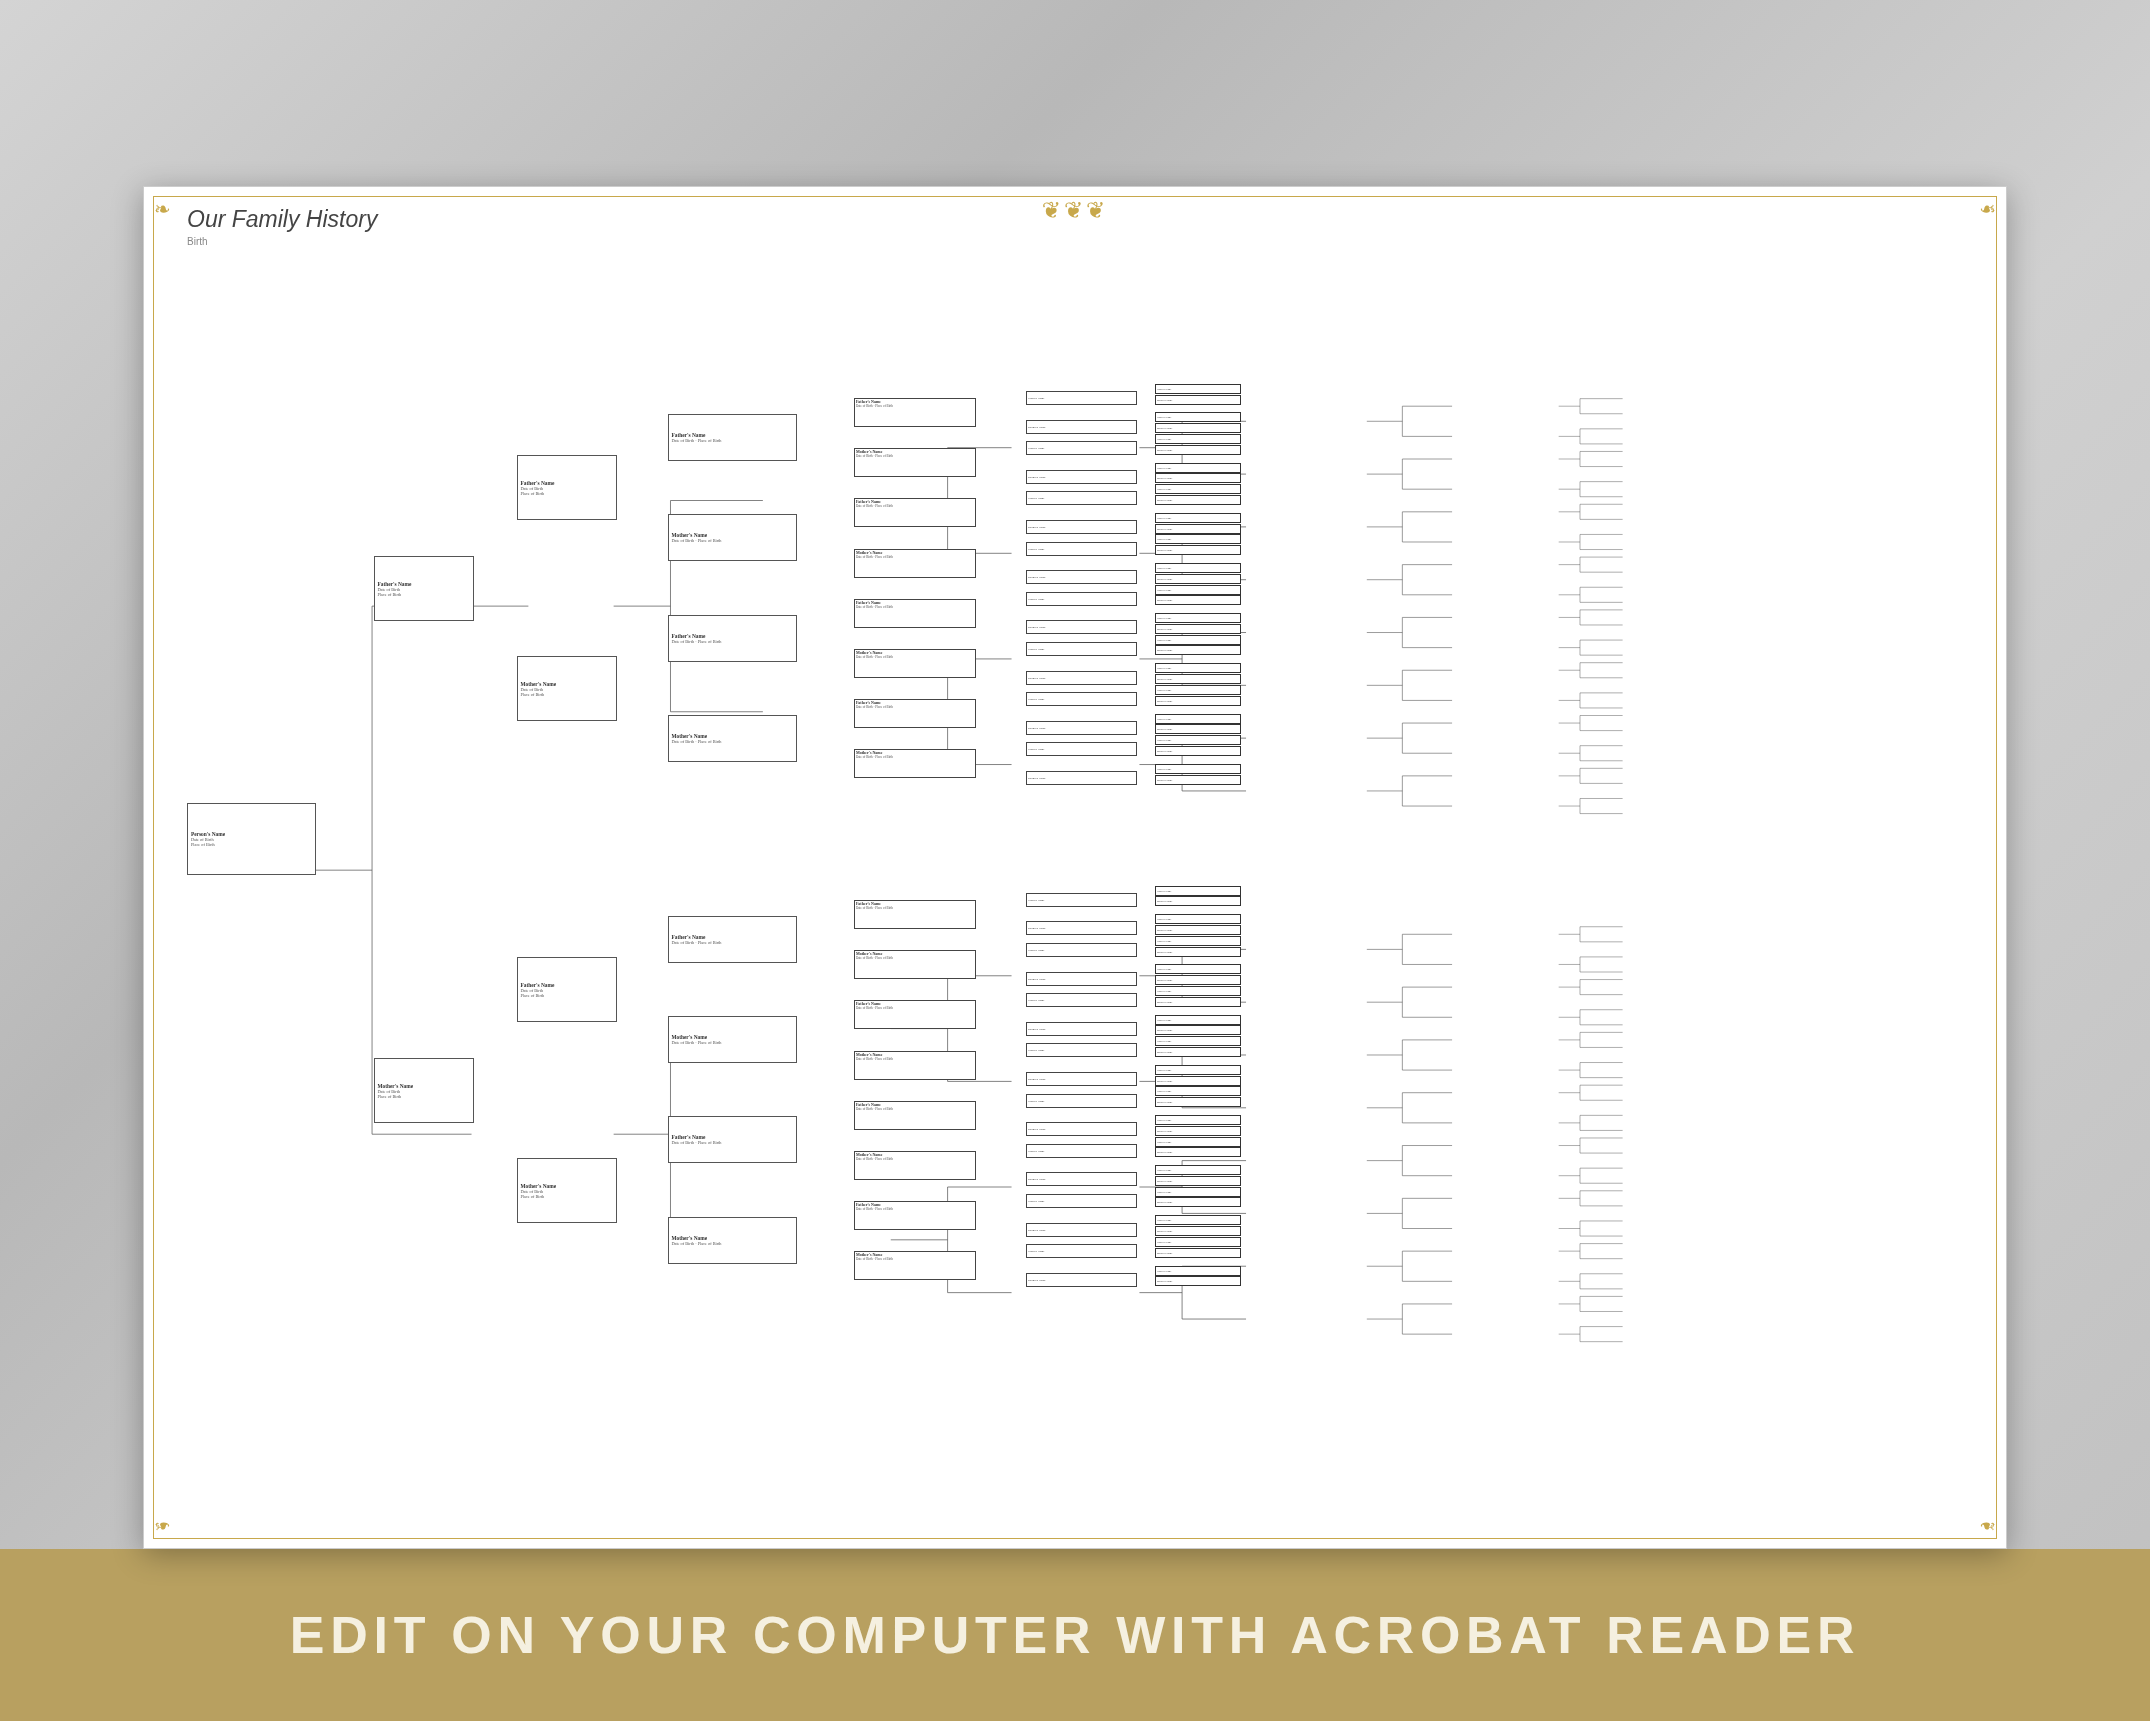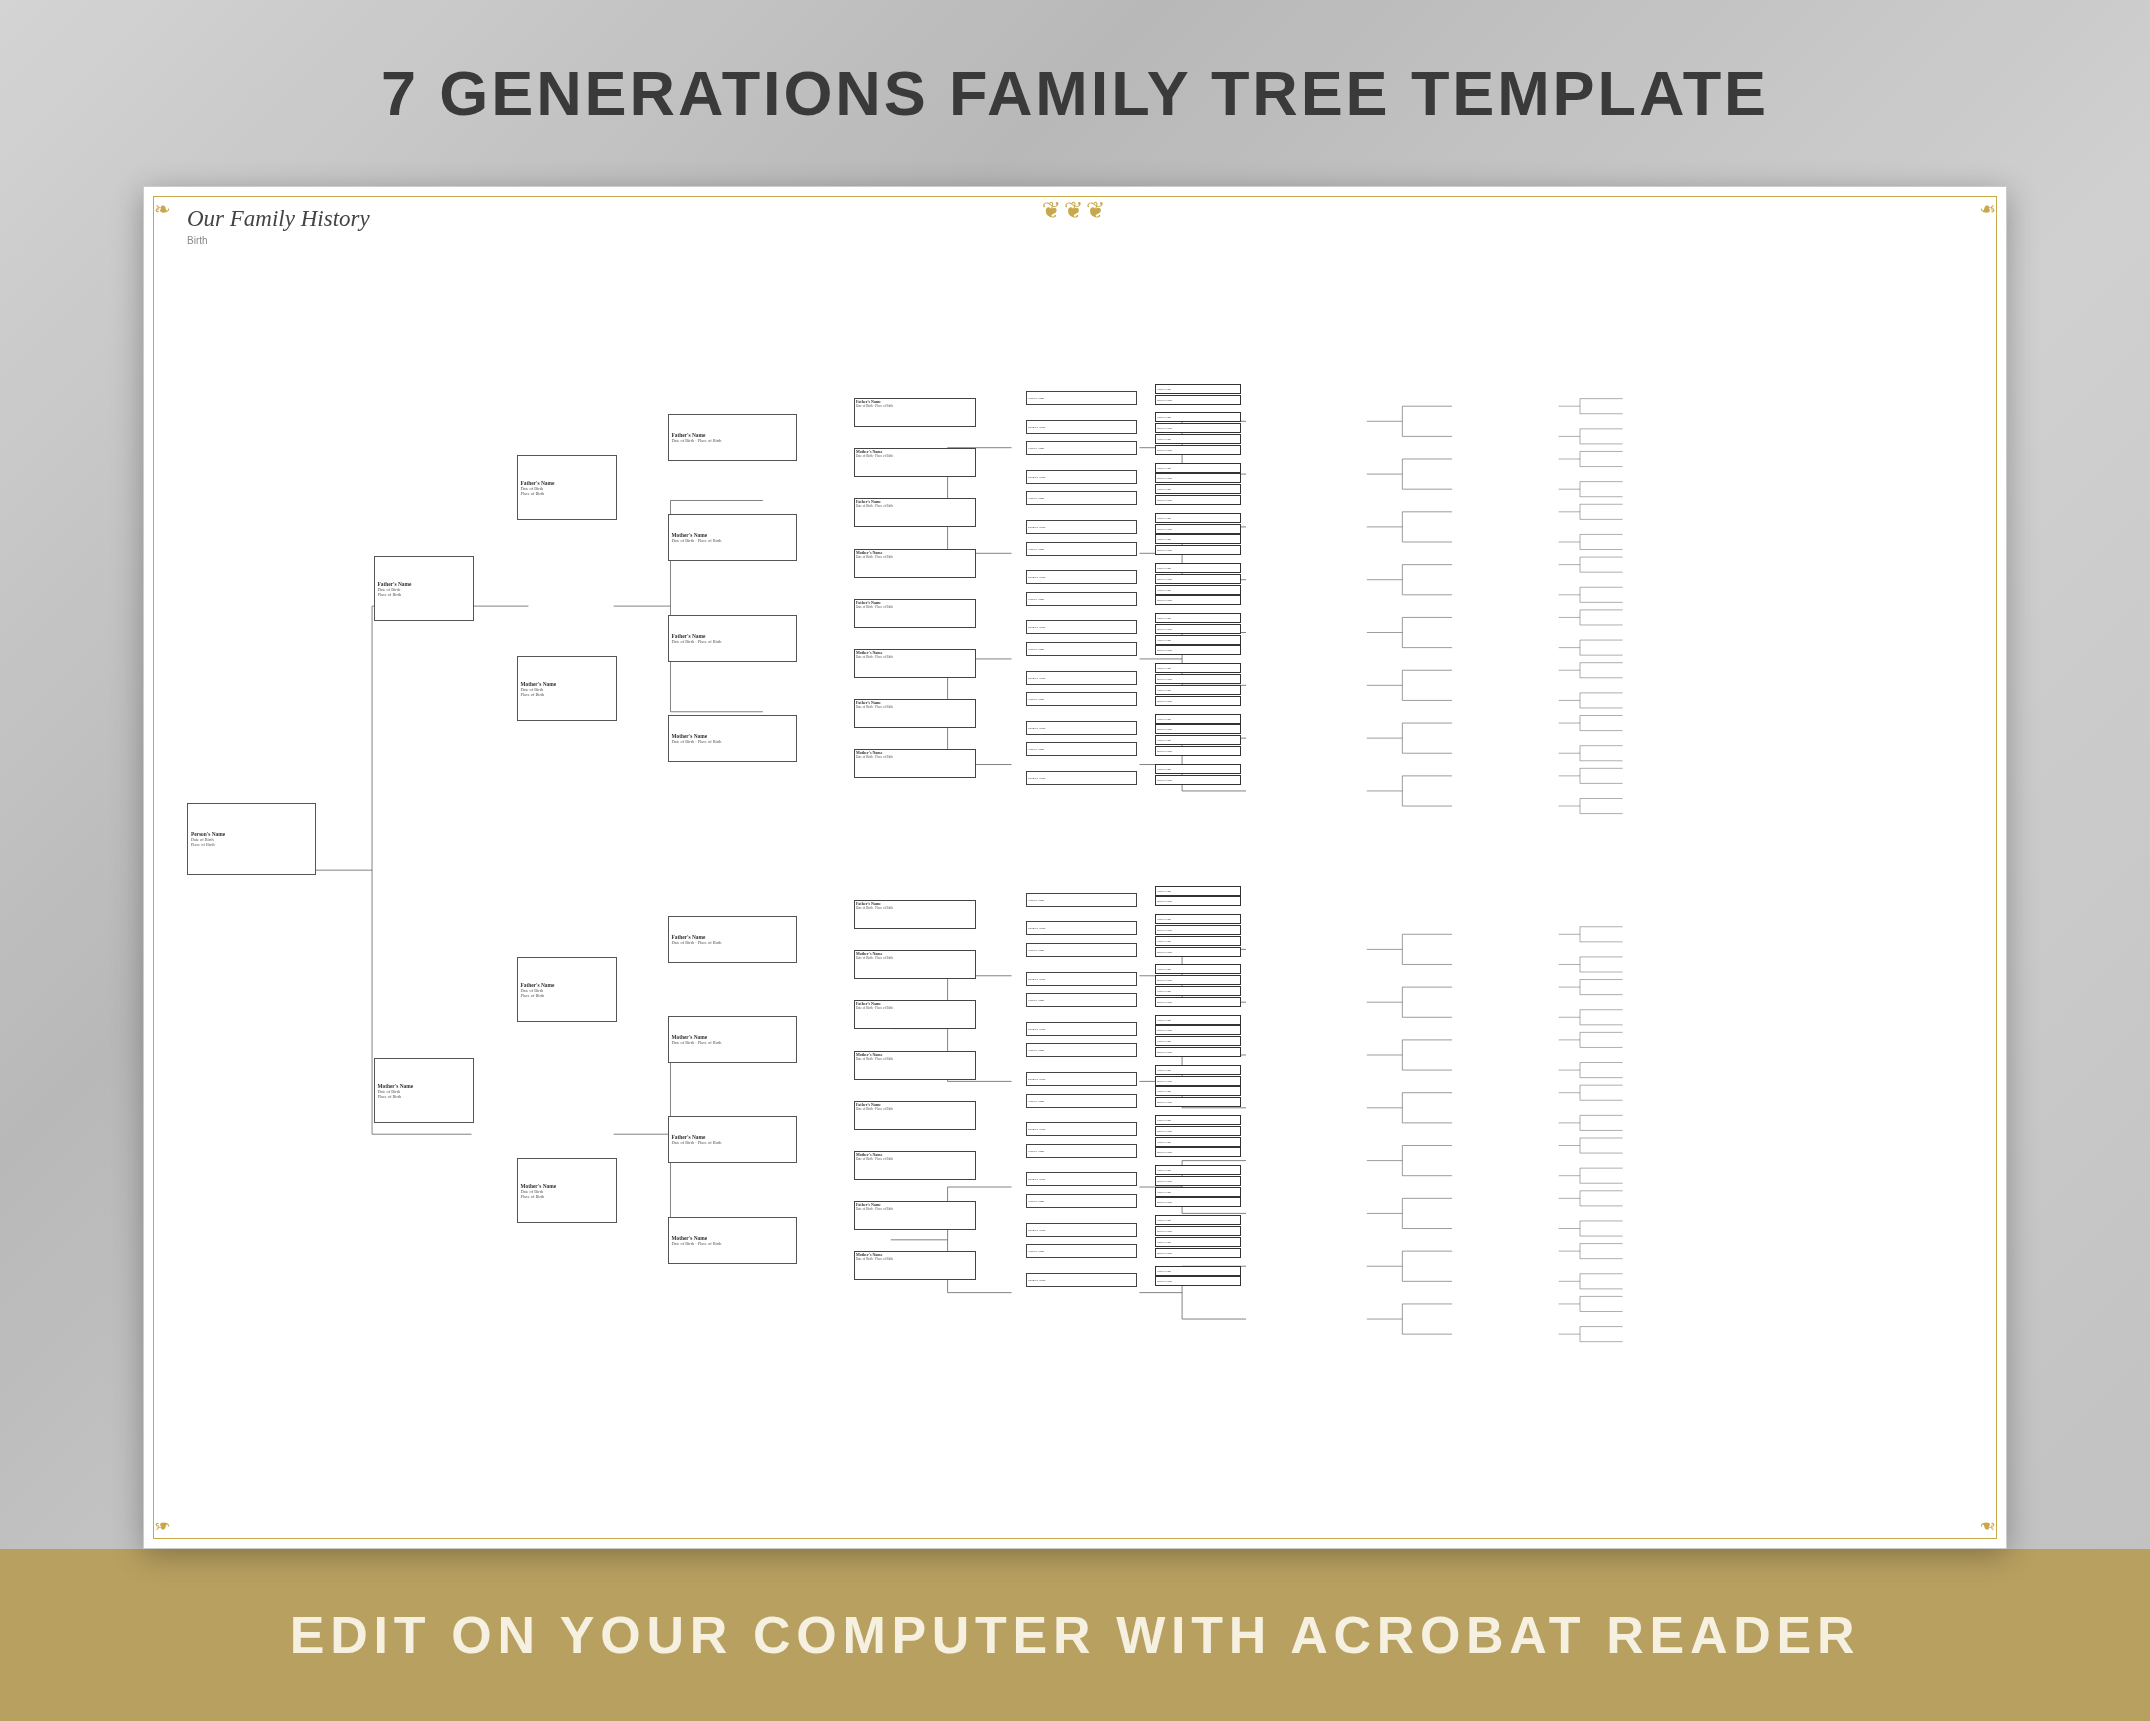--- a/index.html
+++ b/index.html
@@ -122,21 +122,21 @@
       position: absolute;
       top: 14.3px;
       left: 43px;
       right: 43px;
       height: 50px;
       display: flex;
       align-items: center;
     }
 
     .family-title-script {
-      font-family: Liberation Serif, serif;
+      font-family: Liberation Sans, sans-serif;
       font-style: italic;
       font-size: 23px;
       color: #444;
     }
 
     .family-title-label {
       font-size: 10px;
       color: #888;
       margin-top: 2.9px;
       font-family: Arial, sans-serif;
@@ -233,21 +233,20 @@
     .gold-ornament {
       color: #c8a84b;
     }
   </style>
 </head>
 <body>
 
 <div class="bg"></div>
 
 <div class="top-section">
-  <div class="main-title">7 GENERATIONS FAMILY TREE TEMPLATE</div>
 </div>
 
 <div class="bottom-bar">
   <div class="bottom-text">EDIT ON YOUR COMPUTER WITH ACROBAT READER</div>
 </div>
 
 <div class="document">
   <div class="doc-border"></div>
 
   <div class="corner corner-tl gold-ornament">❧</div>

